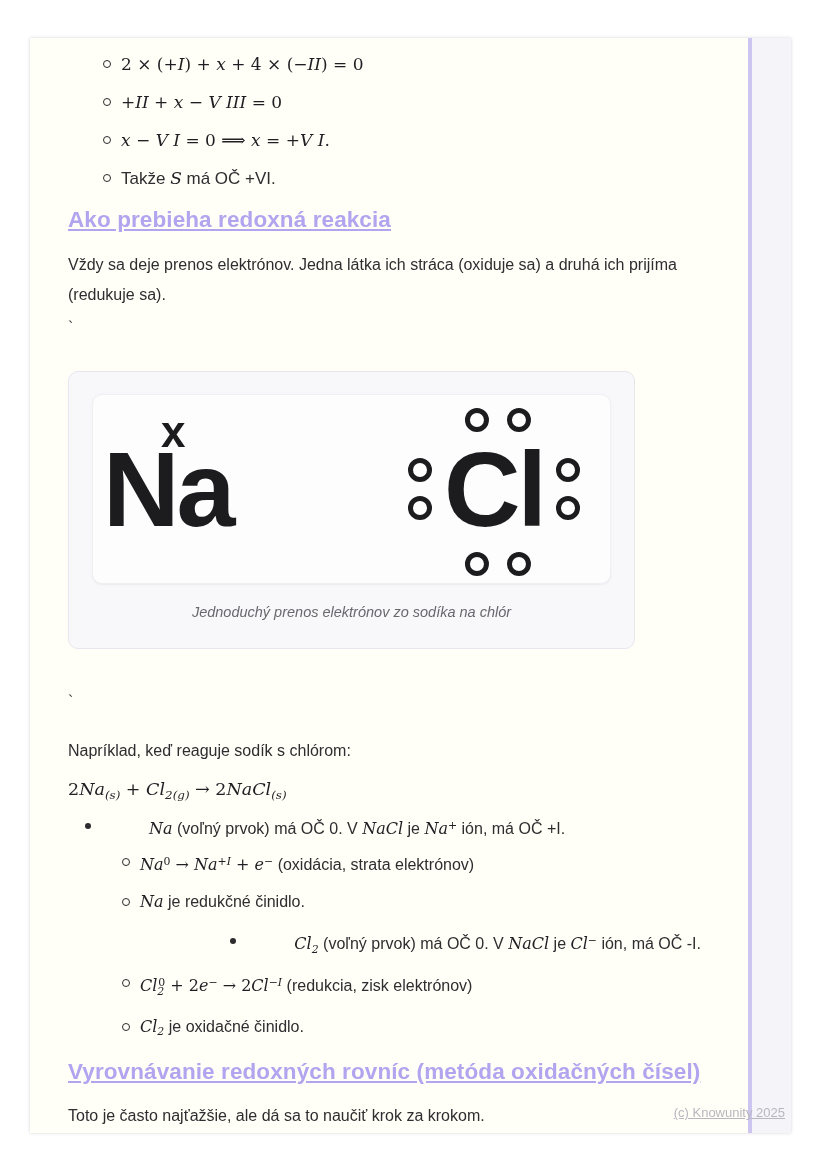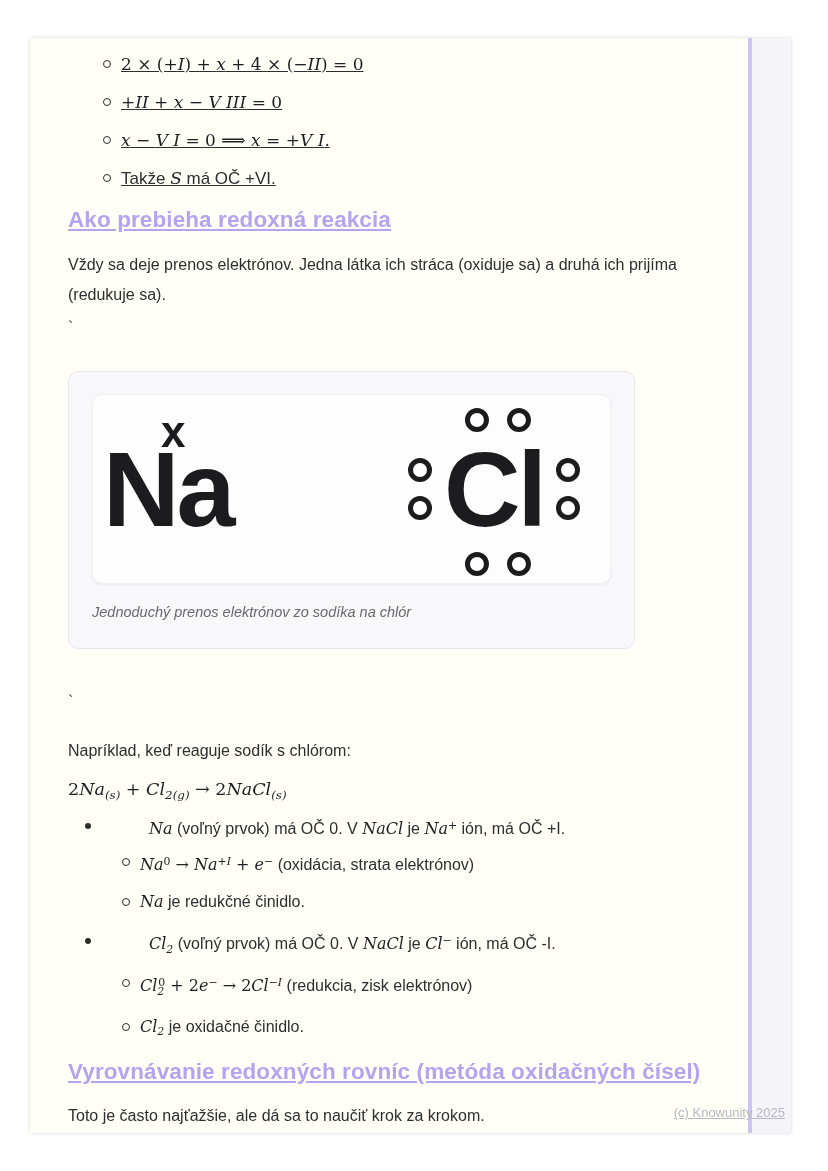--- a/index.html
+++ b/index.html
@@ -33,28 +33,28 @@
   h2 { color:#b2a4ee; font-size:22.5px; line-height:30px; font-weight:bold;
        letter-spacing:0.1px;text-decoration:underline; }
   p  { line-height:30px; }
 
   .tick { display:block; font-size:16px; color:#46464a; line-height:24px; }
 
   
   .li { display:flex; align-items:flex-start; line-height:26px; }
   .ring  { flex:0 0 auto; width:8px;  height:8px; border:1.6px solid #2c2c2e; border-radius:50%; margin:9px 10px 0 0; }
   .disc  { flex:0 0 auto; width:6px;  height:6px; background:#2c2c2e; border-radius:50%; margin:10px 14px 0 0; }
-  .top-list { margin-top:7px;text-decoration:underline; }
+  .top-list { margin-top:7px; }
   .top-list .li { margin-left:35px; margin-bottom:13px; font-size:17px; line-height:24px; }
   .top-list .ring { margin-top:8px; }
 
   .ex-list { margin-top:5px; }
   .ex-main { margin-left:17px; margin-bottom:7px;gap:44px; }
   .ex-sub  { margin-left:54px; margin-bottom:10px; }
-  .ex-gap  { margin-top:13px; }
+  .ex-gap  { margin-top:13px;justify-content:flex-end; }
 
   
   .figure-card {
     margin-top:31px; width:567px;
     background:#f8f8fb; border:1px solid #e7e6ee; border-radius:10px;
     padding:22px 23px 26px 23px;
   }
   .lewis-card {
     height:190px; background:#fdfdfe; border:1px solid #f0f0f3; border-radius:10px;
     box-shadow:0 1px 2px rgba(120,120,140,0.10);
@@ -66,21 +66,21 @@
   .na-wrap { position:relative; }
   .na-x { position:absolute; top:-26px; left:58px; font-size:44px; font-weight:bold;
           color:#1c1c1e; line-height:1; }
   .cl-wrap { position:relative; height:100%; display:flex; align-items:center; gap:12px;
              padding:0 4px; }
   .dot { width:24px; height:24px; border:5px solid #1c1c1e; border-radius:50%; background:transparent; }
   .dots-v { display:flex; flex-direction:column; gap:14px; }
   .dots-h { position:absolute; left:50%; display:flex; gap:18px; }
   .dots-h.top    { top:13px;   transform:translateX(-44%); }
   .dots-h.bottom { bottom:7px; transform:translateX(-44%); }
-  .caption { margin-top:18px; text-align:left; font-style:italic; color:#68686e;
+  .caption { margin-top:18px; text-align:center; font-style:italic; color:#68686e;
              font-size:14.5px; line-height:20px; }
 
   .eq-line { font-size:17.5px; line-height:26px; margin-top:13px; }
 
   .watermark { position:absolute; right:6px; bottom:13px; font-size:13px; color:#b8b7bf;text-decoration:underline; }
 </style>
 </head>
 <body>
 
 <div class="page">

